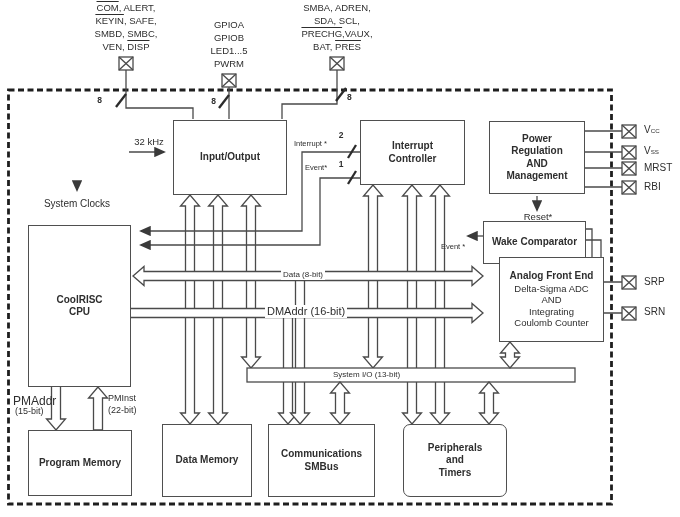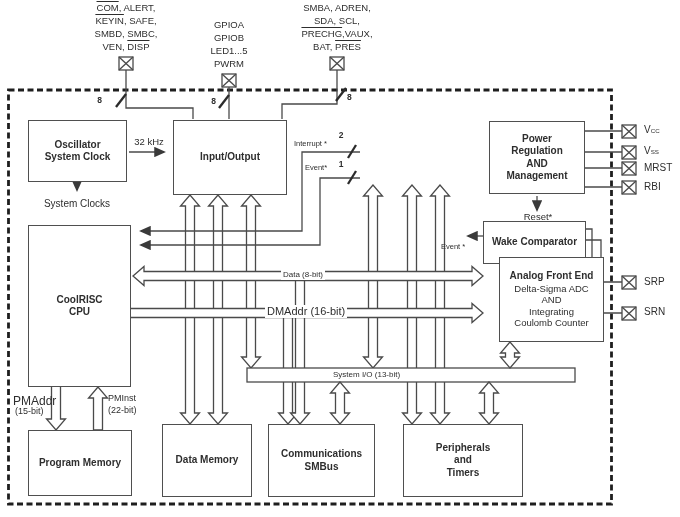--- a/index.html
+++ b/index.html
@@ -130,42 +130,42 @@
           <path d="M 636 276 L 622 289"></path>
         </g>
         <g>
           <rect x="622" y="307" width="14" height="13"></rect>
           <path d="M 622 307 L 636 320"></path>
           <path d="M 636 307 L 622 320"></path>
         </g>
       </g>
   </svg>
 
-  <div class="block" style="left:28px;top:120px;width:99px;height:62px;">Oscillator
-System Clock</div>
   <div class="block" style="left:173px;top:120px;width:114px;height:75px;">Input/Output</div>
+  <div class="block" style="left:360px;top:120px;width:105px;height:65px;">Interrupt
+Controller</div>
   <div class="block" style="left:489px;top:121px;width:96px;height:73px;">Power
 Regulation
 AND
 Management</div>
   <div class="block" style="left:483px;top:221px;width:103px;height:43px;">Wake Comparator</div>
   <div class="block" style="left:499px;top:257px;width:105px;height:85px;">
     <div>Analog Front End</div>
     <div class="afe-body">Delta-Sigma ADC
 AND
 Integrating
 Coulomb Counter</div>
   </div>
   <div class="block" style="left:28px;top:225px;width:103px;height:162px;">CoolRISC
 CPU</div>
   <div class="block" style="left:28px;top:430px;width:104px;height:66px;">Program Memory</div>
   <div class="block" style="left:162px;top:424px;width:90px;height:73px;">Data Memory</div>
   <div class="block" style="left:268px;top:424px;width:107px;height:73px;">Communications
 SMBus</div>
-  <div class="block" style="left:403px;top:424px;width:120px;height:73px;">Peripherals
+  <div class="block" style="left:403px;top:424px;width:104px;height:73px;border-radius:7px;">Peripherals
 and
 Timers</div>
 
   <div class="padline" style="left:74px;top:2px;"><span class="bar">COM</span><span>, ALERT,</span></div>
   <div class="padline" style="left:74px;top:15px;"><span class="bar">KEYIN</span><span>, SAFE,</span></div>
   <div class="padline" style="left:74px;top:28px;"><span>SMBD, SMBC,</span></div>
   <div class="padline" style="left:74px;top:41px;"><span>VEN, </span><span class="bar">DISP</span></div>
 
   <div class="padline" style="left:189px;top:19px;width:80px;"><span>GPIOA</span></div>
   <div class="padline" style="left:189px;top:32px;width:80px;"><span>GPIOB</span></div>

